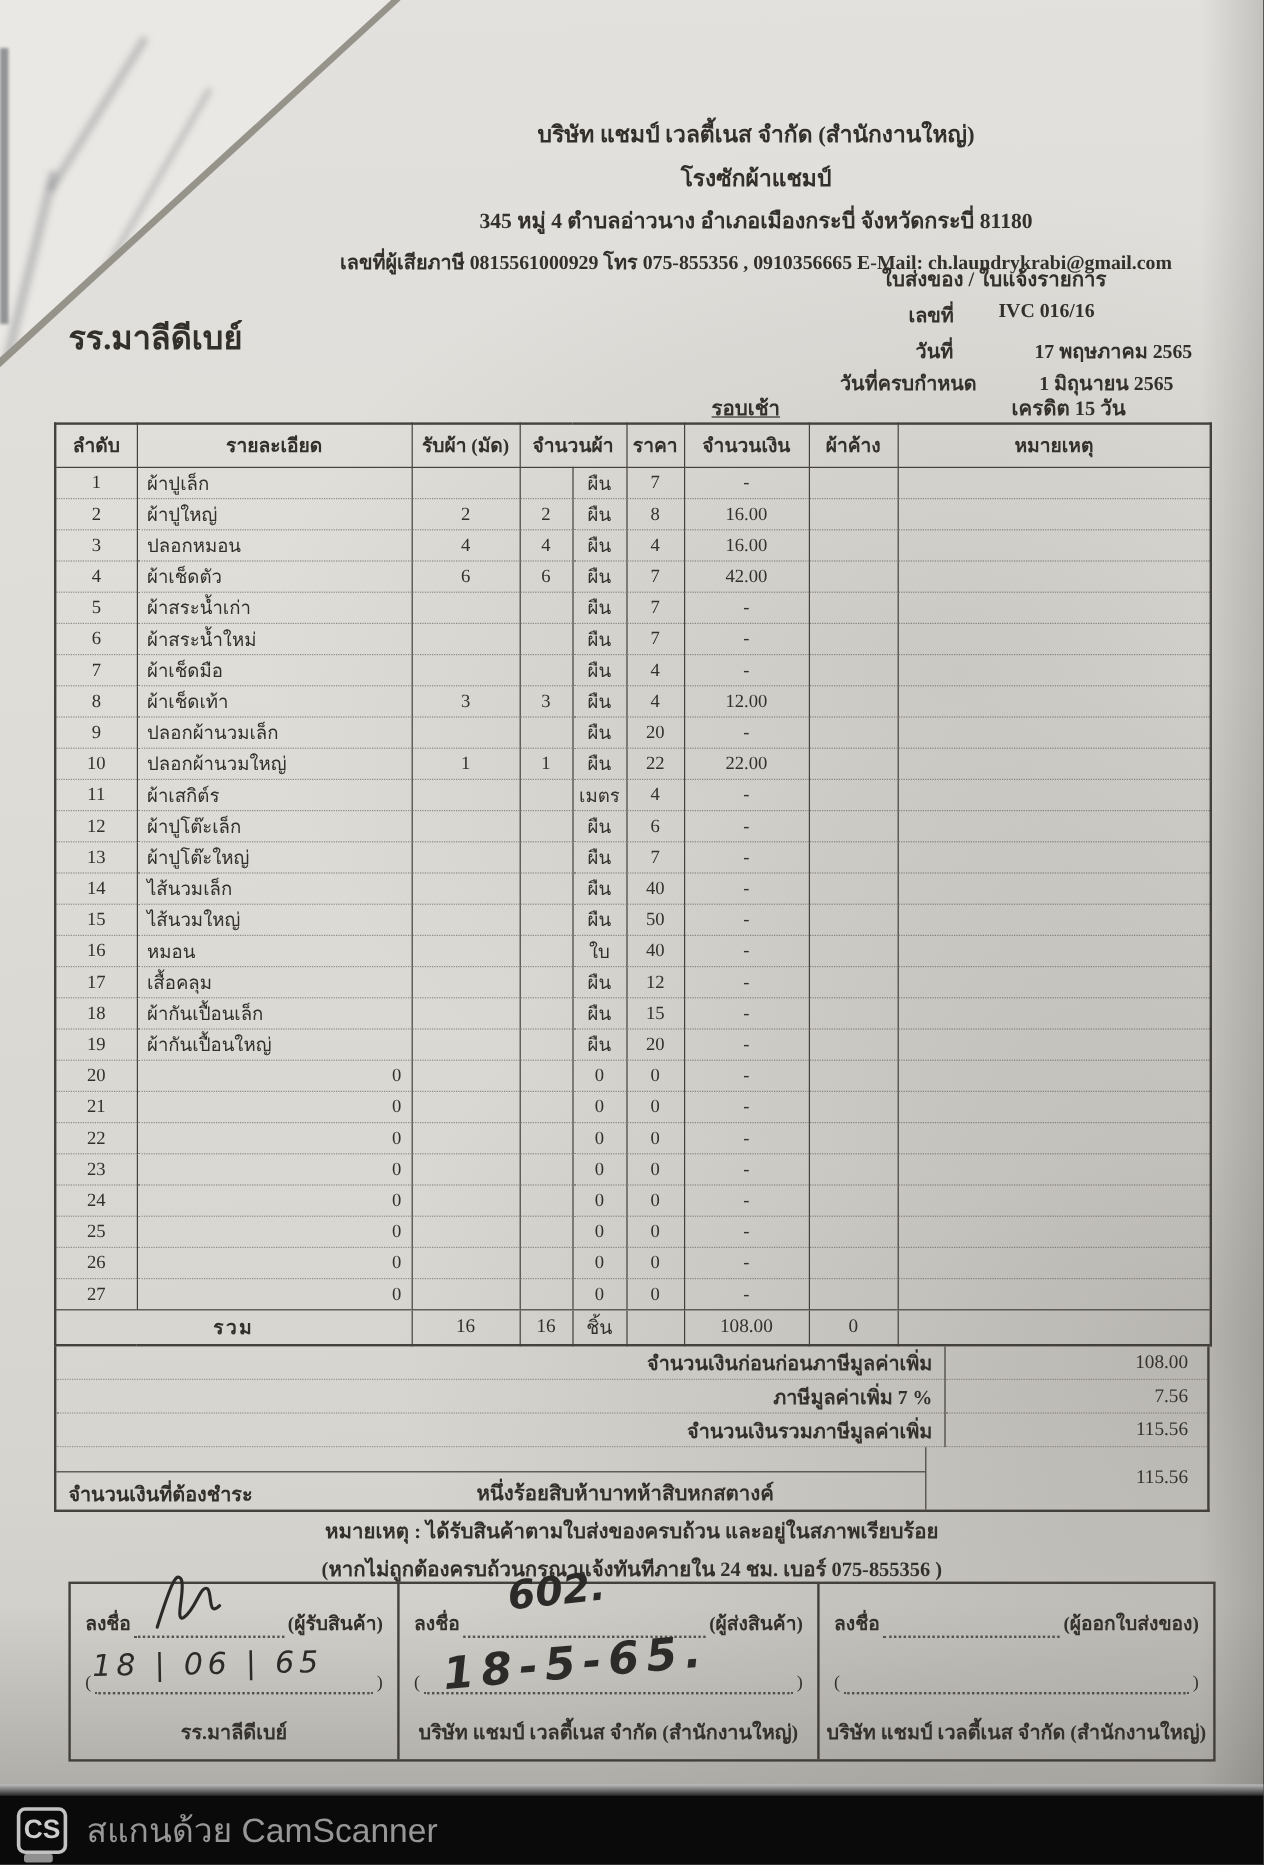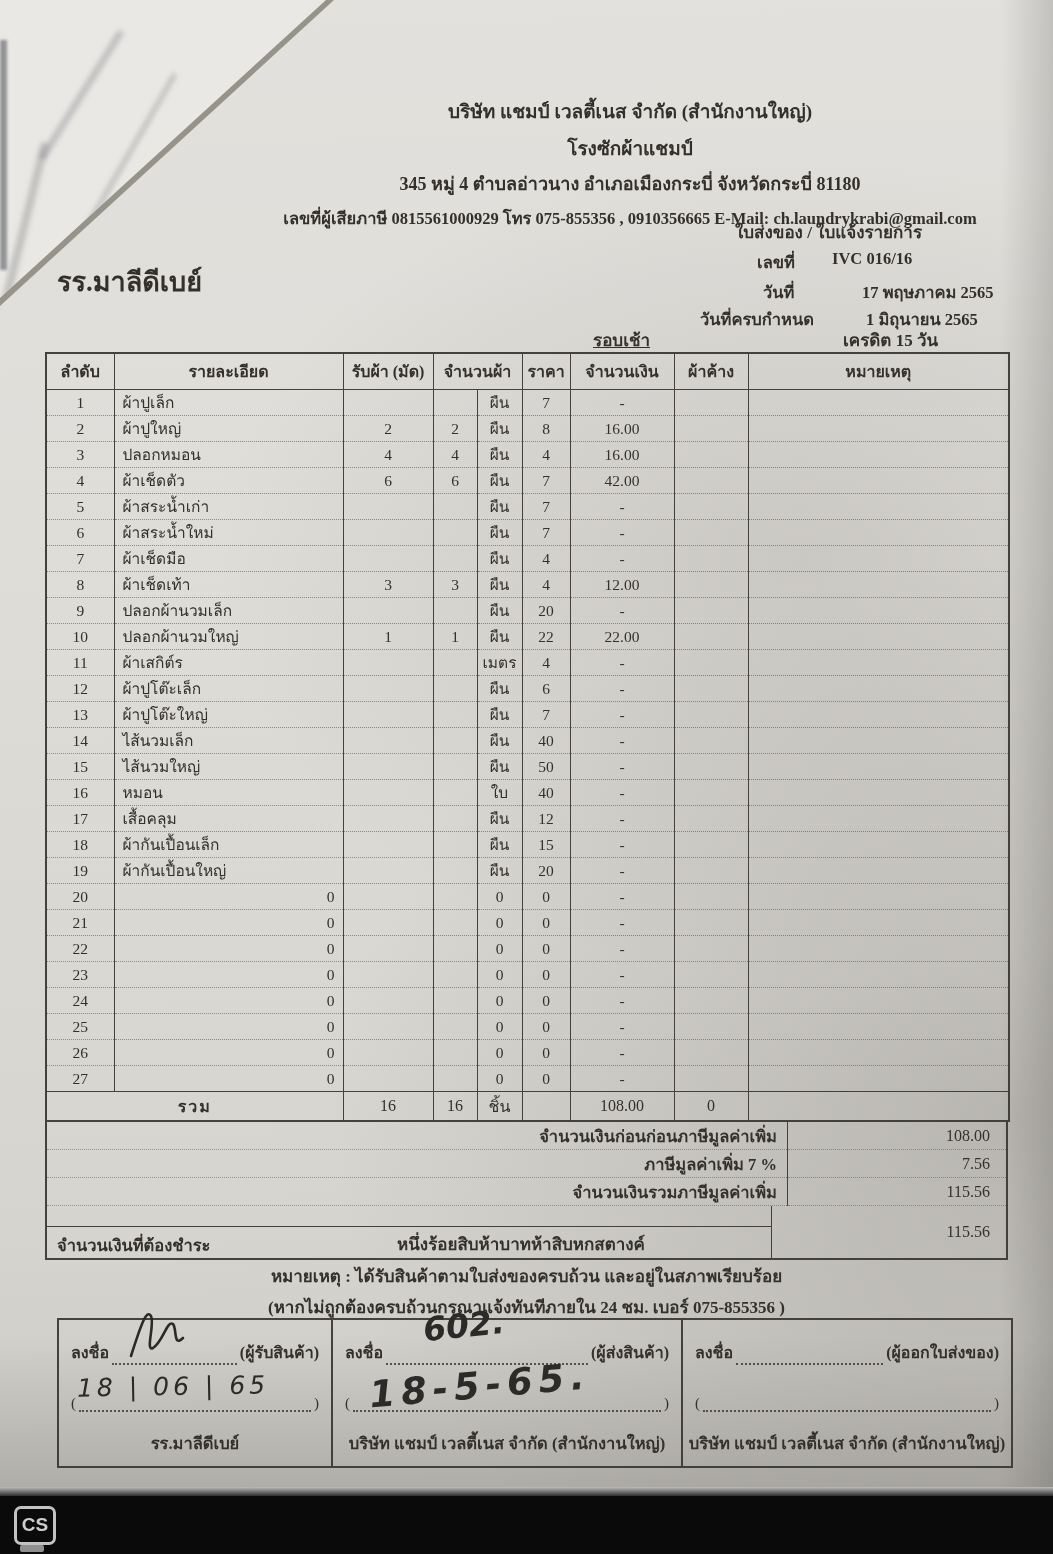--- a/index.html
+++ b/index.html
@@ -93,21 +93,21 @@
   .paren-line{display:flex;align-items:flex-end;margin-top:30px;font-size:15px;}
   .sig-name{position:absolute;bottom:10px;left:0;right:0;text-align:center;font-size:16.5px;font-weight:700;}
   .hand{position:absolute;font-family:"DejaVu Sans",sans-serif;font-style:italic;color:#2c2a28;z-index:5;}
   .hand-sign1{left:58px;top:-12px;}
   .hand-date1{left:18px;top:52px;font-size:25px;letter-spacing:4px;transform:rotate(-1deg);}
   .hand-sign2{left:90px;top:-14px;font-size:33px;font-weight:700;transform:rotate(-6deg);}
   .hand-date2{left:36px;top:44px;font-size:37px;font-weight:700;letter-spacing:6px;transform:rotate(-5deg);}
   
   .scan-strip{position:absolute;left:0;top:1487px;width:1053px;height:9px;background:linear-gradient(#bdbdbd,#2e2e2e);z-index:50;}
   .cs-bar{position:absolute;left:0;top:1496px;width:1053px;height:58px;background:#0a0a0a;display:flex;align-items:center;padding-left:14px;box-sizing:border-box;z-index:50;}
-  .cs-icon{position:relative;width:36px;height:33px;border:3px solid #c2c2c2;border-radius:7px;display:flex;align-items:center;justify-content:center;font-family:"Liberation Sans",sans-serif;font-weight:700;font-size:19px;color:#cdcdcd;}
+  .cs-icon{position:relative;width:36px;height:33px;border:3px solid #c2c2c2;border-radius:7px;display:flex;align-items:center;justify-content:center;font-family:"Liberation Sans",sans-serif;font-weight:700;font-size:22px;color:#cdcdcd;}
   .cs-icon::after{content:"";position:absolute;left:3px;bottom:-10px;width:24px;height:7px;background:#909090;border-radius:2px;}
   .cs-label{margin-left:16px;font-family:"Liberation Sans",sans-serif;font-size:28px;color:#979797;}
 </style>
 </head>
 <body>
 
 <div class="paper">
   <div class="fold-shadow"></div>
   <div class="fold">
     <div class="ghost-mark g1"></div>
@@ -549,13 +549,14 @@
       <div class="sig-name">บริษัท แชมป์ เวลตี้เนส จำกัด (สำนักงานใหญ่)</div>
     </div>
   </div>
 
   <div class="shade"></div>
 </div>
 
 <div class="scan-strip"></div>
 <div class="cs-bar">
   <div class="cs-icon">CS</div>
+  <div class="cs-label">สแกนด้วย CamScanner</div>
 </div>
 
 </body></html>

